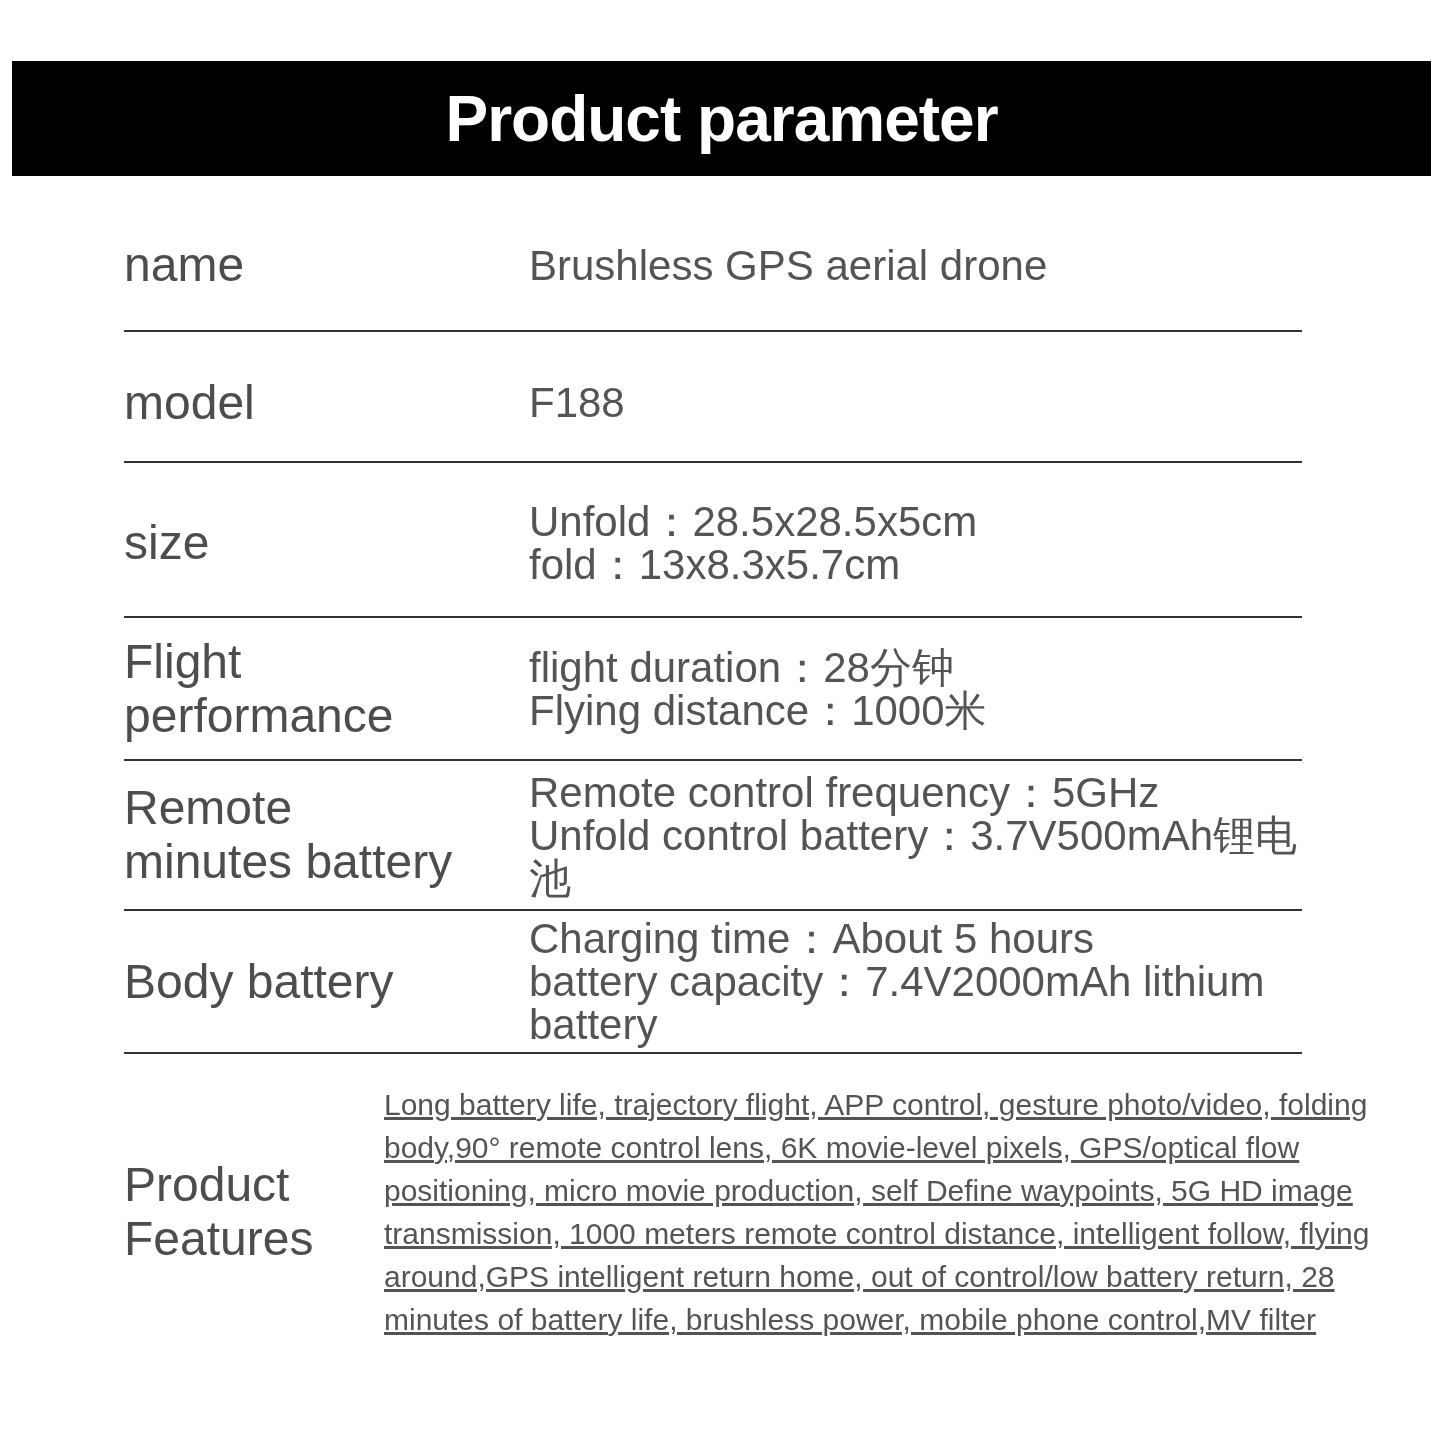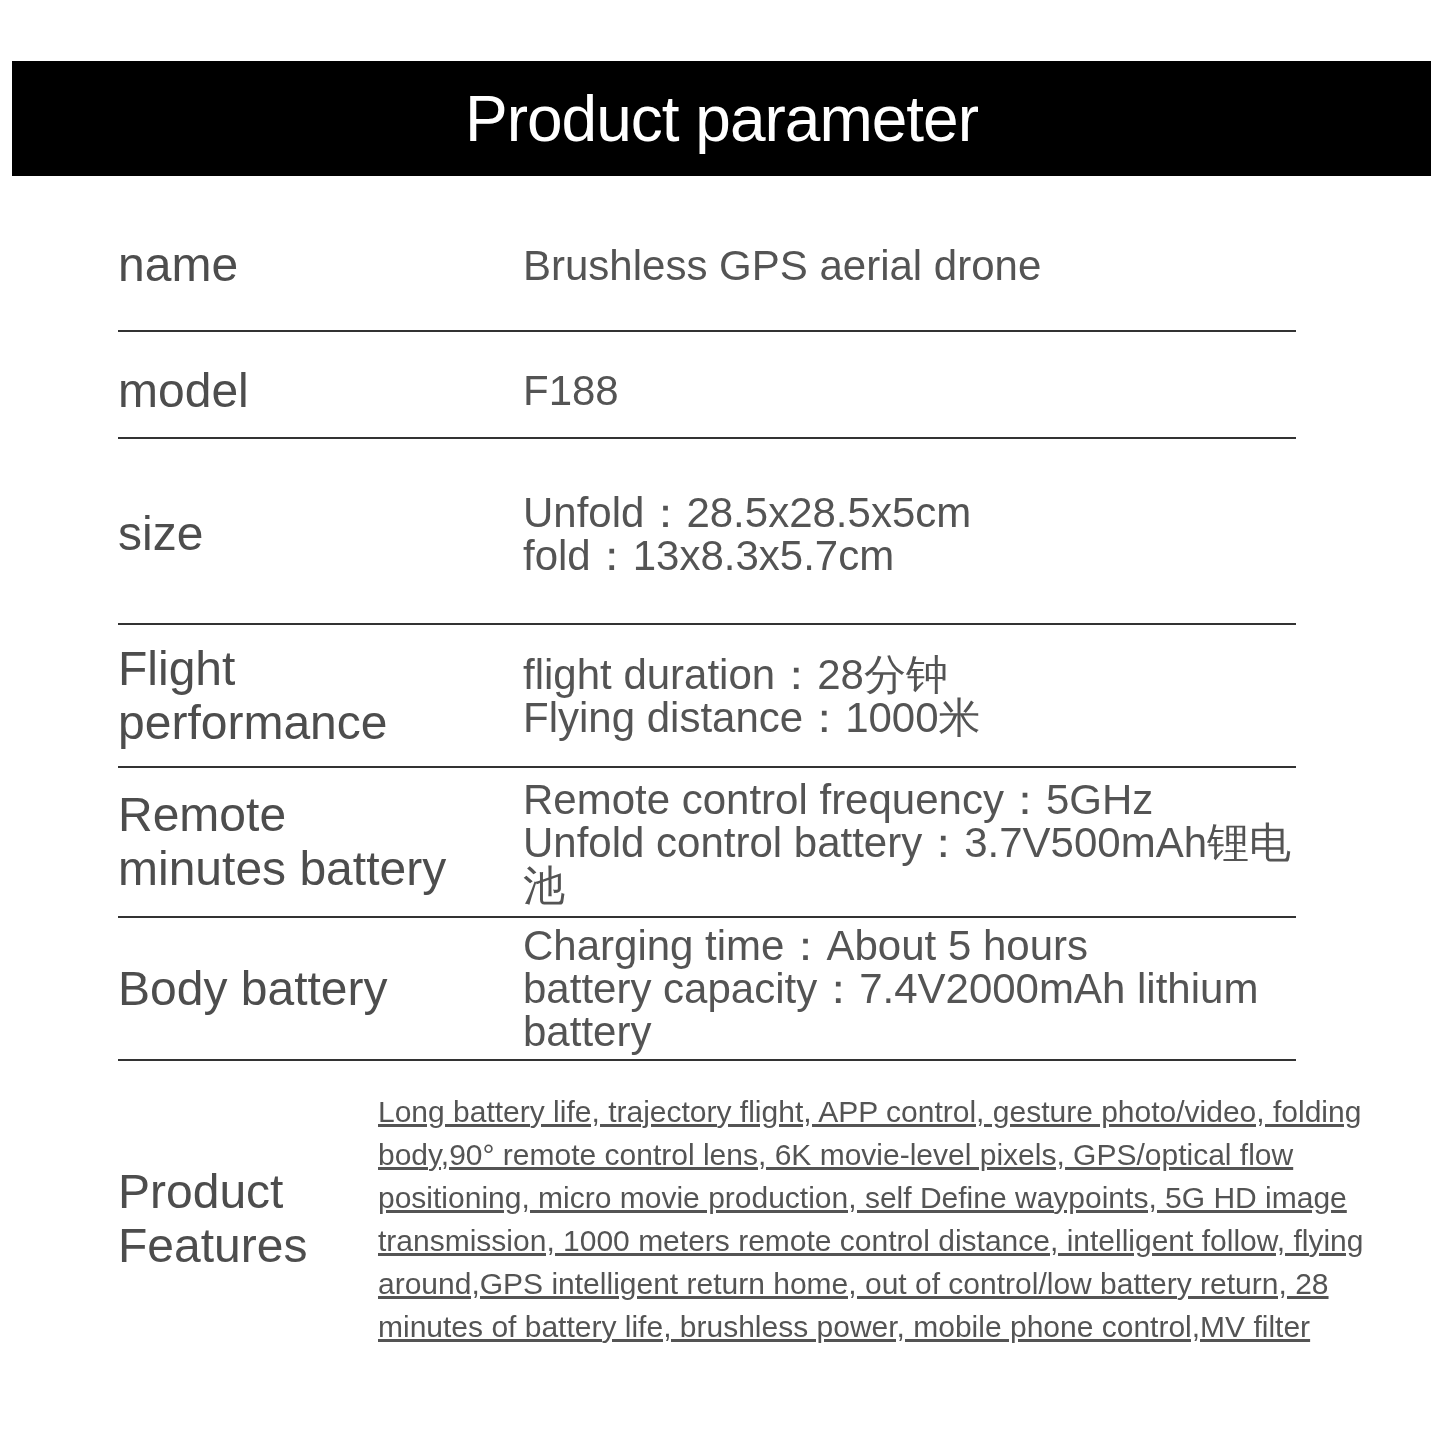--- a/index.html
+++ b/index.html
@@ -14,39 +14,39 @@
     position: absolute;
     left: 12px; top: 61px;
     width: 1419px; height: 115px;
     background: #000000;
     display: flex; align-items: center; justify-content: center;
   }
   .banner .title {
     margin: 1px;
     color: #ffffff;
     font-size: 64px;
-    font-weight: 400;
+    font-weight: 700;
     letter-spacing: -1px;
     line-height: 1;
   }
   .spec-table {
     position: absolute;
-    left: 118px; top: 176px;
+    left: 124px; top: 176px;
     width: 1178px;
     color: #4d4d4d;
   }
   .row {
     display: flex;
     align-items: center;
     border-bottom: 2px solid #333333;
     box-sizing: border-box;
   }
   .r0 { height: 156px; padding-top: 24px; }
-  .r1 { height: 107px; padding-top: 12px; }
-  .r2 { height: 186px; padding-top: 6px; }
+  .r1 { height: 131px; padding-top: 12px; }
+  .r2 { height: 155px; padding-top: 6px; }
   .r3 { height: 143px; }
   .r4 { height: 150px; }
   .r5 { height: 143px; justify-content: flex-end; }
   .r6 { height: 315px; border-bottom: none; width: 1245px; }
   .label {
     flex: 0 0 405px;
     width: 405px;
     font-size: 48px;
     font-weight: 400;
     line-height: 1.12;

